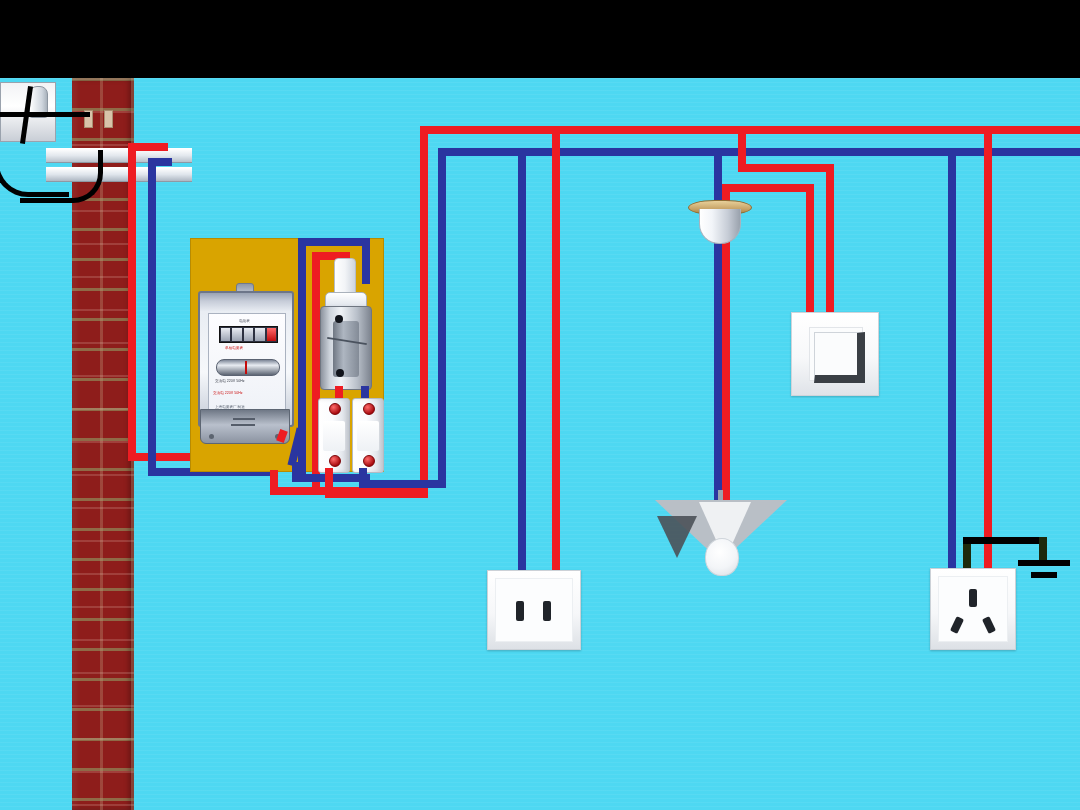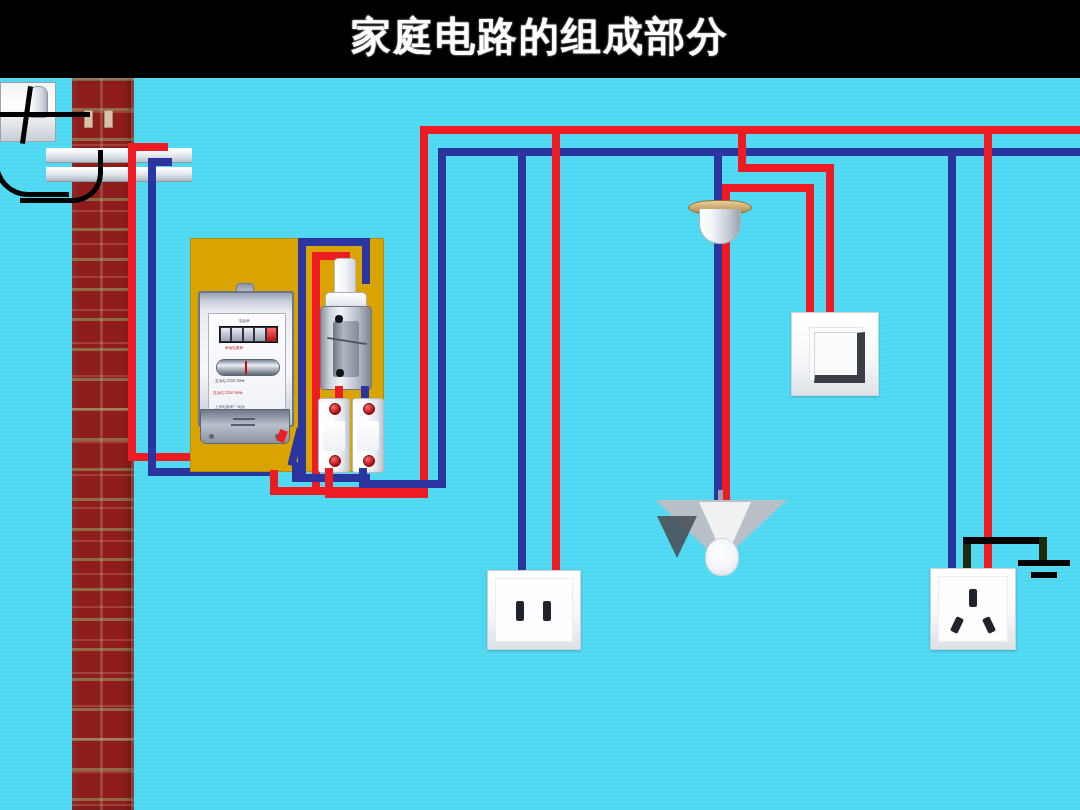--- a/index.html
+++ b/index.html
@@ -429,17 +429,14 @@
     <div class="hole" style="left:38px;top:20px;width:8px;height:18px;"></div>
     <div class="hole" style="left:22px;top:48px;width:8px;height:16px;transform:rotate(26deg);"></div>
     <div class="hole" style="left:54px;top:48px;width:8px;height:16px;transform:rotate(-26deg);"></div>
   </div>
 
   <div id="gsym">
     <b></b>
     <i></i>
   </div>
 
-  <div id="titlebar">
-    <div id="title">家庭电路的组成部分</div>
-  </div>
 
 </div>
 
 </body></html>

